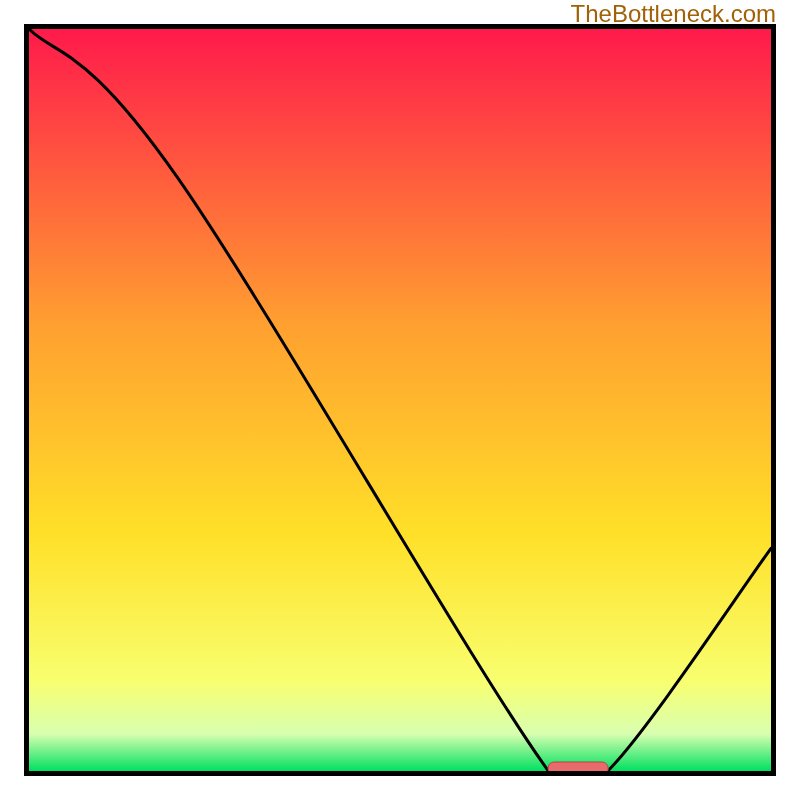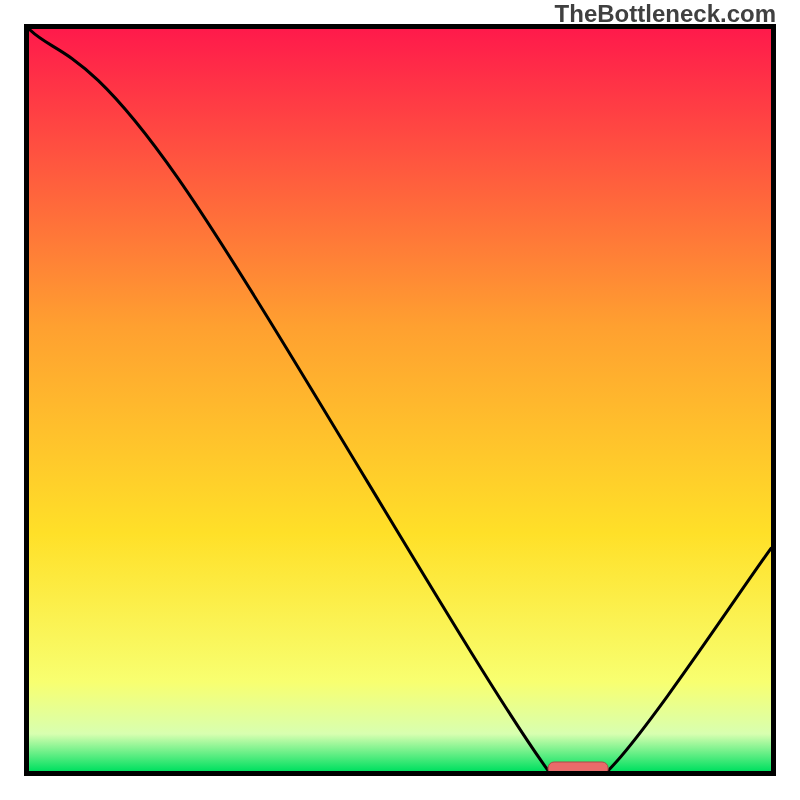--- a/index.html
+++ b/index.html
@@ -39,22 +39,22 @@
     height: 752px;
     border: 5px solid #000;
     box-sizing: border-box;
     pointer-events: none;
   }
   .watermark {
     position: absolute;
     top: 0;
     right: 24px;
     font-size: 24px;
-    font-weight: bold;
-    color: #404040;
+    font-weight: normal;
+    color: #a16207;
     letter-spacing: 0;
   }
 </style>
 </head>
 <body>
 
 <div class="frame">
 
   <div class="chart-area">
     <svg viewBox="0 0 742 742" preserveAspectRatio="none">

